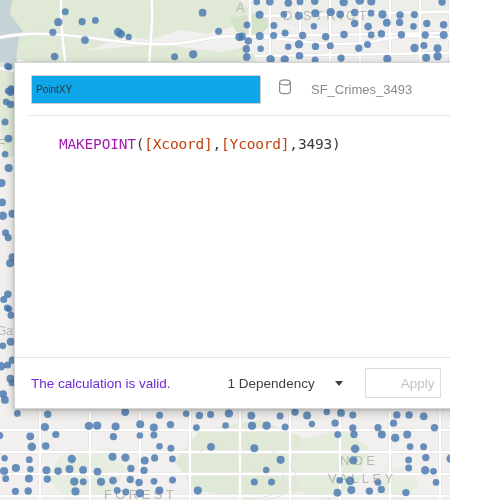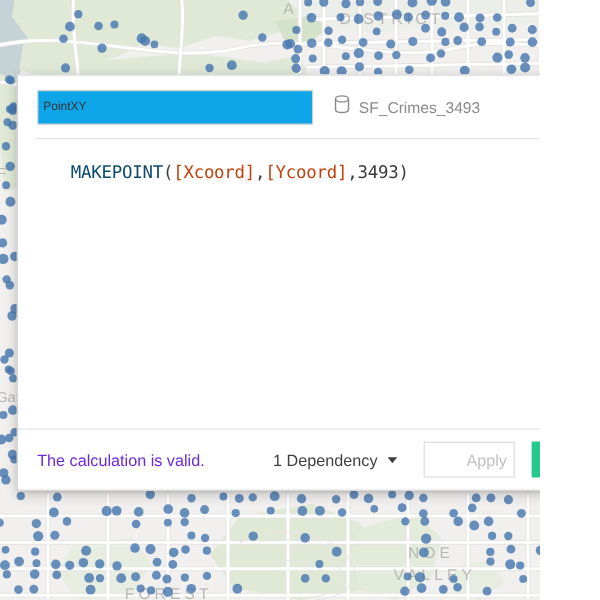--- a/index.html
+++ b/index.html
@@ -60,21 +60,21 @@
     font-size: 10px;
     color: #333333;
     background: #0ea5e9;
     outline: none;
   }
 
   .source-group {
     display: flex;
     align-items: center;
     margin-left: 17px;
-    gap: 7px;
+    gap: 19px;
   }
   .db-icon { display: block; }
   .source-label {
     font-size: 13px;
     color: #8a8a8a;
     font-family: "Liberation Sans", sans-serif;
     white-space: nowrap;
   }
 
   .header-rule {
@@ -93,21 +93,21 @@
     cursor: text;
     overflow: hidden;
   }
   .formula-line {
     font-family: "DejaVu Sans Mono", monospace;
     font-size: 14.5px;
     letter-spacing: -0.2px;
     line-height: 20px;
     white-space: pre;
   }
-  .tok-fn    { color: #0c4a6e; padding-left: 28px; }
+  .tok-fn    { color: #a21caf; padding-left: 28px; }
   .tok-punct { color: #3a3a3a; }
   .tok-field { color: #c2410c; }
   .tok-num   { color: #3a3a3a; }
 
   
   .footer-rule {
     height: 1px;
     background: #e3e3e3;
     flex: 0 0 1px;
   }
@@ -121,21 +121,21 @@
   }
   .status-text {
     font-size: 13.5px;
     color: #6d28d9;
     white-space: nowrap;
   }
   .dependency-btn {
     margin-left: 57px;
     display: flex;
     align-items: center;
-    gap: 8px;
+    gap: 20px;
     font-size: 13.5px;
     color: #3f3f3f;
     cursor: pointer;
     white-space: nowrap;
   }
   .caret {
     width: 0; height: 0;
     border-left: 4.5px solid transparent;
     border-right: 4.5px solid transparent;
     border-top: 5px solid #3f3f3f;

